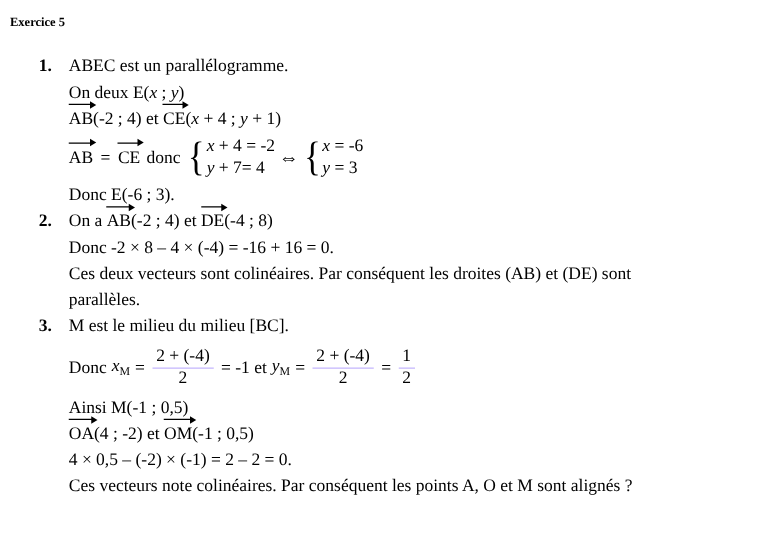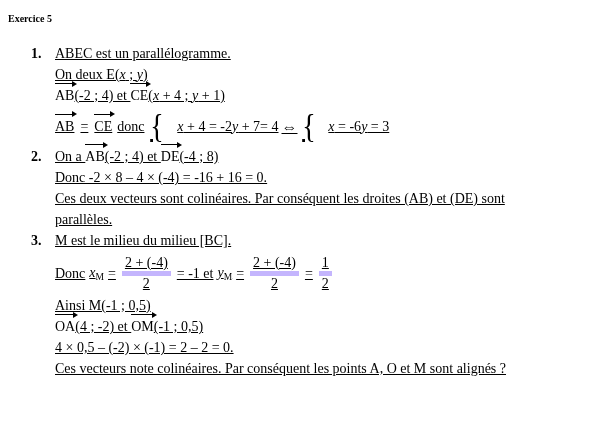--- a/index.html
+++ b/index.html
@@ -24,21 +24,21 @@
   }
   .item { display: flex; }
   .num {
     font-weight: bold;
     width: 24px;
     margin-left: 23px;
     flex: none;
     line-height: 21px;
   }
   .content { flex: 1; min-width: 0; }
-  .line { line-height: 21px; white-space: nowrap; text-decoration: underline; }
+  .line { line-height: 21px; white-space: nowrap; }
   .mline {
     display: flex;
     align-items: center;
     white-space: nowrap;
   }
   .it { font-style: italic; }
   
   .vec { position: relative; display: inline-block; }
   .vec::before {
     content: "";
@@ -64,35 +64,35 @@
   .sysline { height: 40px; }
   .sys { display: inline-flex; align-items: center; }
   .brace {
     font-size: 33px;
     line-height: 36px;
     font-weight: 400;
     transform: scaleX(0.85);
   }
   .sysrows {
     display: flex;
+    flex-direction: column;
     line-height: 17px;
-    margin-left: 12px;
   }
   .arrow { font-size: 16px; padding: 0 3px; }
   
   .fracline { height: 44px; }
   .frac {
     display: inline-flex;
     flex-direction: column;
     align-items: center;
     text-align: center;
     line-height: 16px;
     padding: 0 2px;
   }
-  .fnum { border-bottom: 5px solid #c4b5fd; padding: 0 3px; }
+  .fnum { border-bottom: 1px solid #c4b5fd; padding: 0 3px; }
   .fden { padding: 0 3px; }
   .sub {
     font-size: 9.5px;
     position: relative;
     top: 3px;
   }
 </style>
 </head>
 <body>
 
@@ -120,20 +120,21 @@
           </span>
           <span class="arrow">⇔</span>
           <span class="sys">
             <span class="brace">{</span>
             <span class="sysrows">
               <span><span class="it">x</span><span> = -6</span></span>
               <span><span class="it">y</span><span> = 3</span></span>
             </span>
           </span>
         </div>
+      <div class="line">Donc E(-6 ; 3).</div>
     </div>
   </div>
 
   <div class="item">
     <div class="num">2.</div>
     <div class="content">
       <div class="line"><span>On a </span><span class="vec">AB</span><span>(-2 ; 4) et </span><span class="vec">DE</span><span>(-4 ; 8)</span></div>
       <div class="line">Donc -2 × 8 – 4 × (-4) = -16 + 16 = 0.</div>
       <div class="line">Ces deux vecteurs sont colinéaires. Par conséquent les droites (AB) et (DE) sont</div>
       <div class="line">parallèles.</div>

